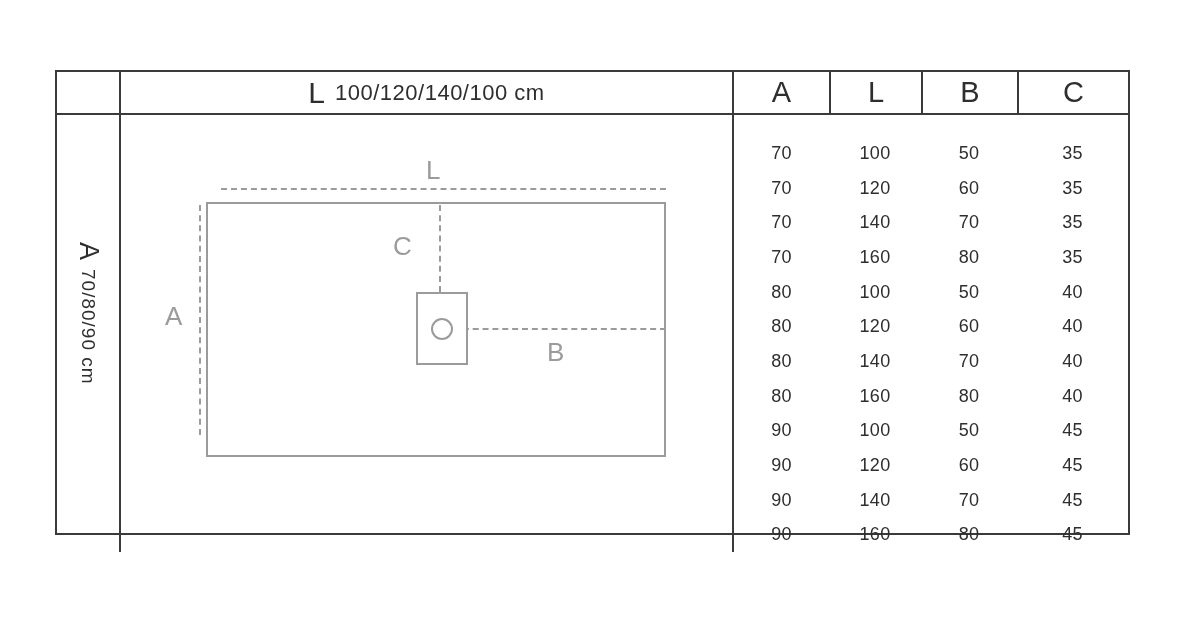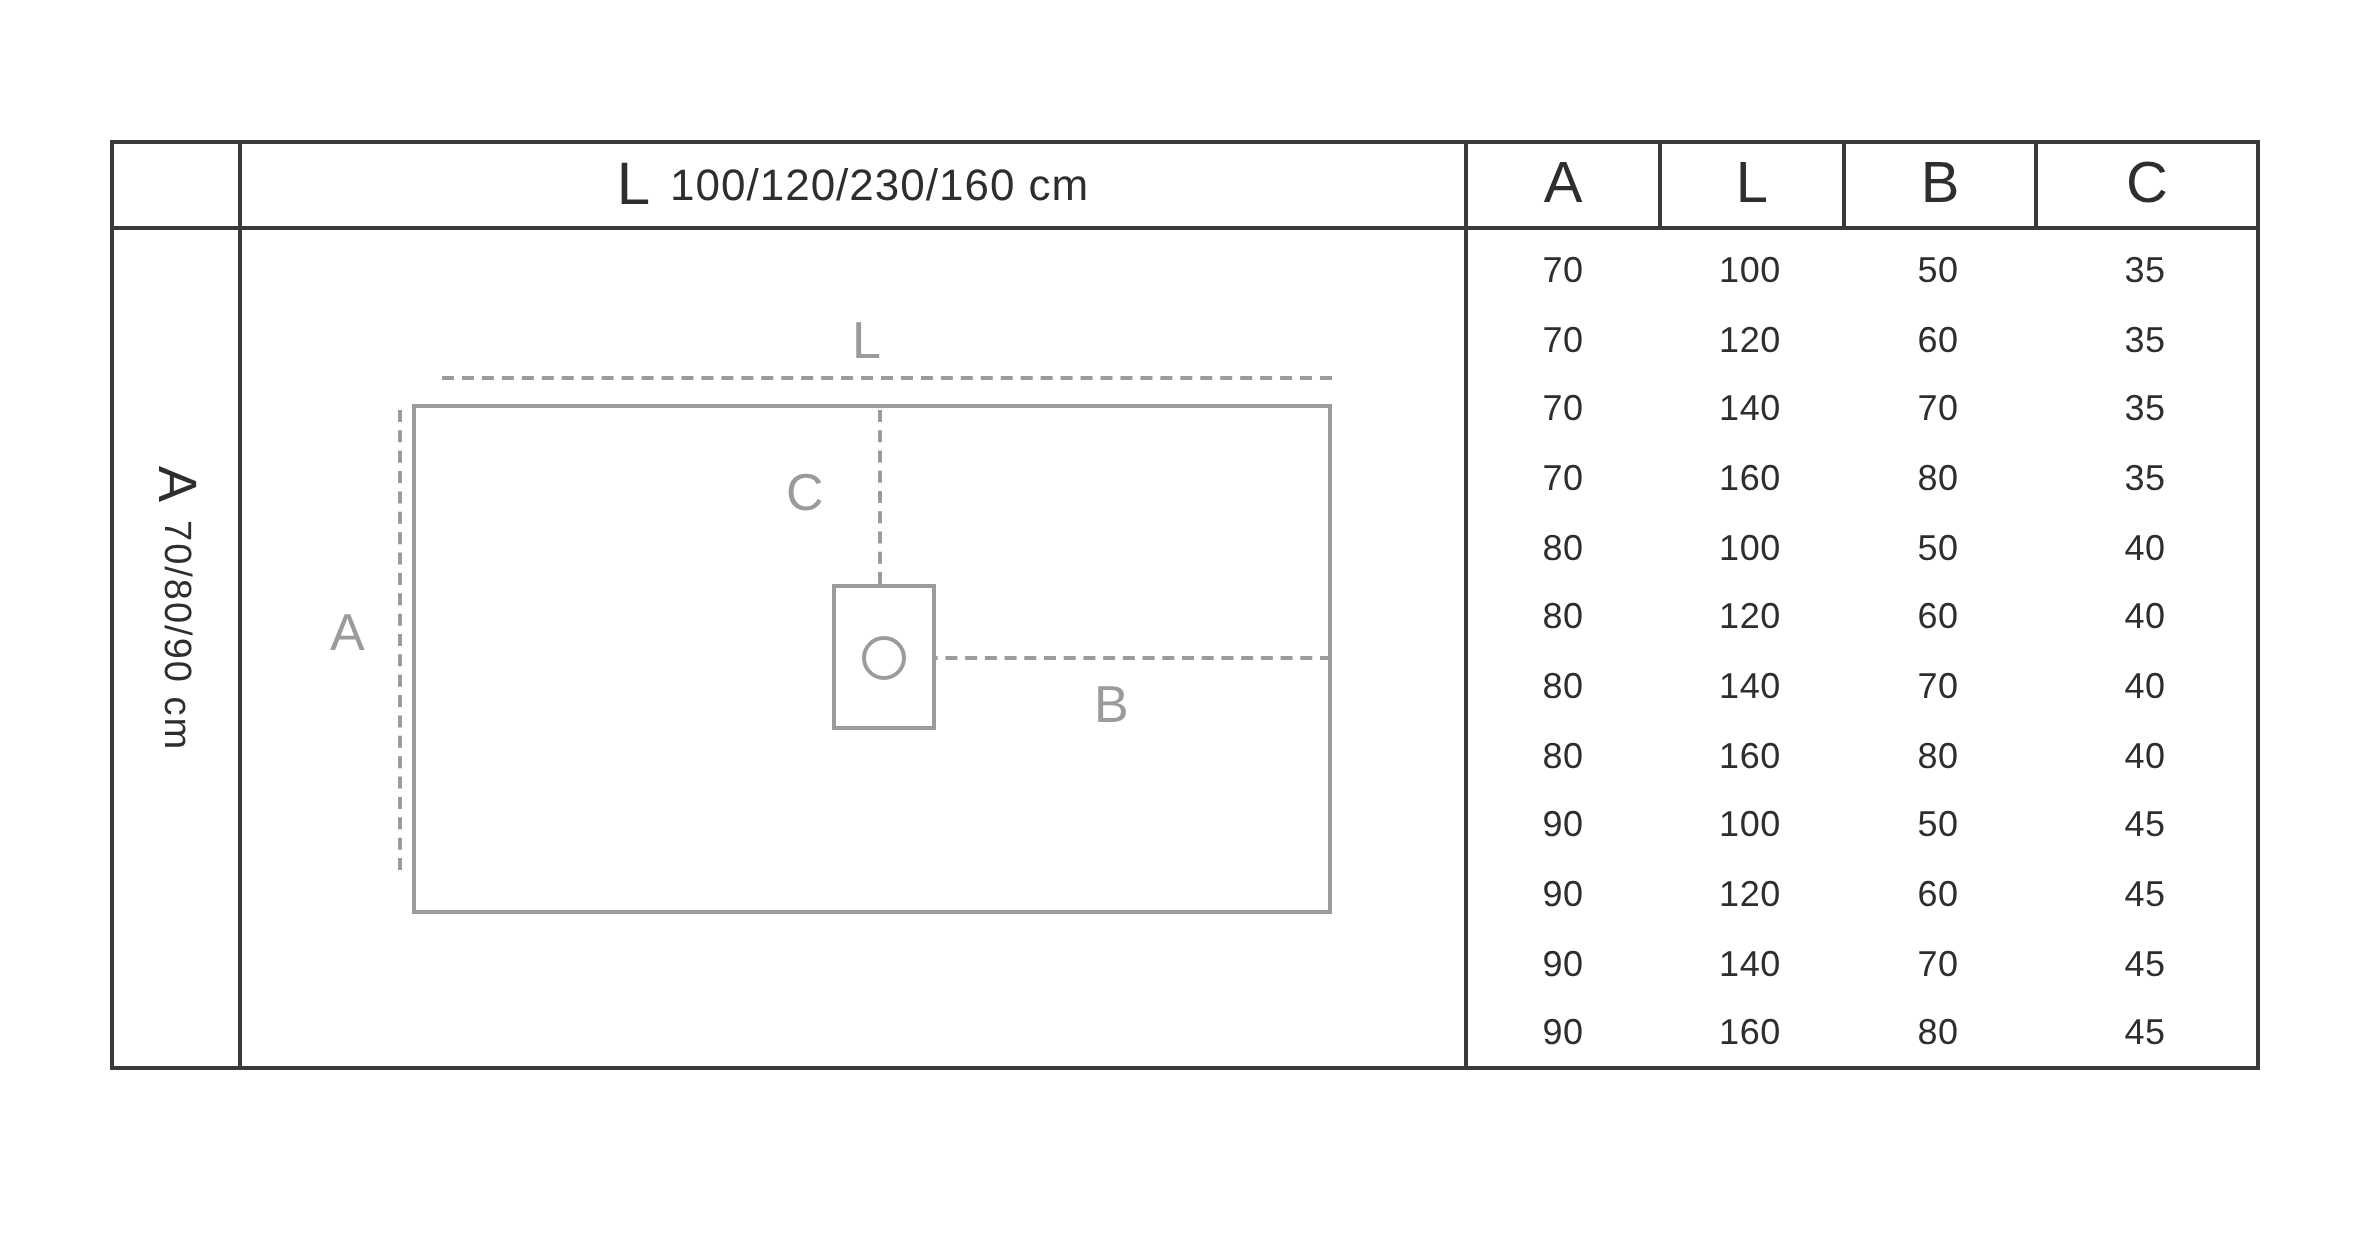--- a/index.html
+++ b/index.html
@@ -73,39 +73,39 @@
     position:absolute;left:310px;top:203px;width:22px;height:22px;
     border:2px solid var(--diag);border-radius:50%;background:#fff;
   }
   .diag-label{position:absolute;color:var(--diag);font-size:26px;line-height:1;}
   .lbl-L{left:305px;top:42px;}
   .lbl-A{left:44px;top:188px;}
   .lbl-C{left:272px;top:118px;}
   .lbl-B{left:426px;top:224px;}
 
   
-  .table-body{grid-column:3;grid-row:2;padding-top:3px;}
+  .table-body{grid-column:3;grid-row:2;padding-top:21px;}
   .trow{
     height:34.7px;
     display:grid;grid-template-columns:95px 92px 96px 1fr;
     align-items:center;text-align:center;
     font-size:18px;letter-spacing:0.3px;
   }
 </style>
 </head>
 <body>
 
 <div class="canvas">
   <div class="panel">
 
     <div class="cell-corner"></div>
 
     <div class="diagram-header">
       <span class="big">L</span>
-      <span class="small">100/120/230/160 cm</span>
+      <span class="small">100/120/140/100 cm</span>
     </div>
 
     <div class="table-header">
       <div class="th">A</div>
       <div class="th">L</div>
       <div class="th">B</div>
       <div class="th">C</div>
     </div>
 
     <div class="left-strip">

